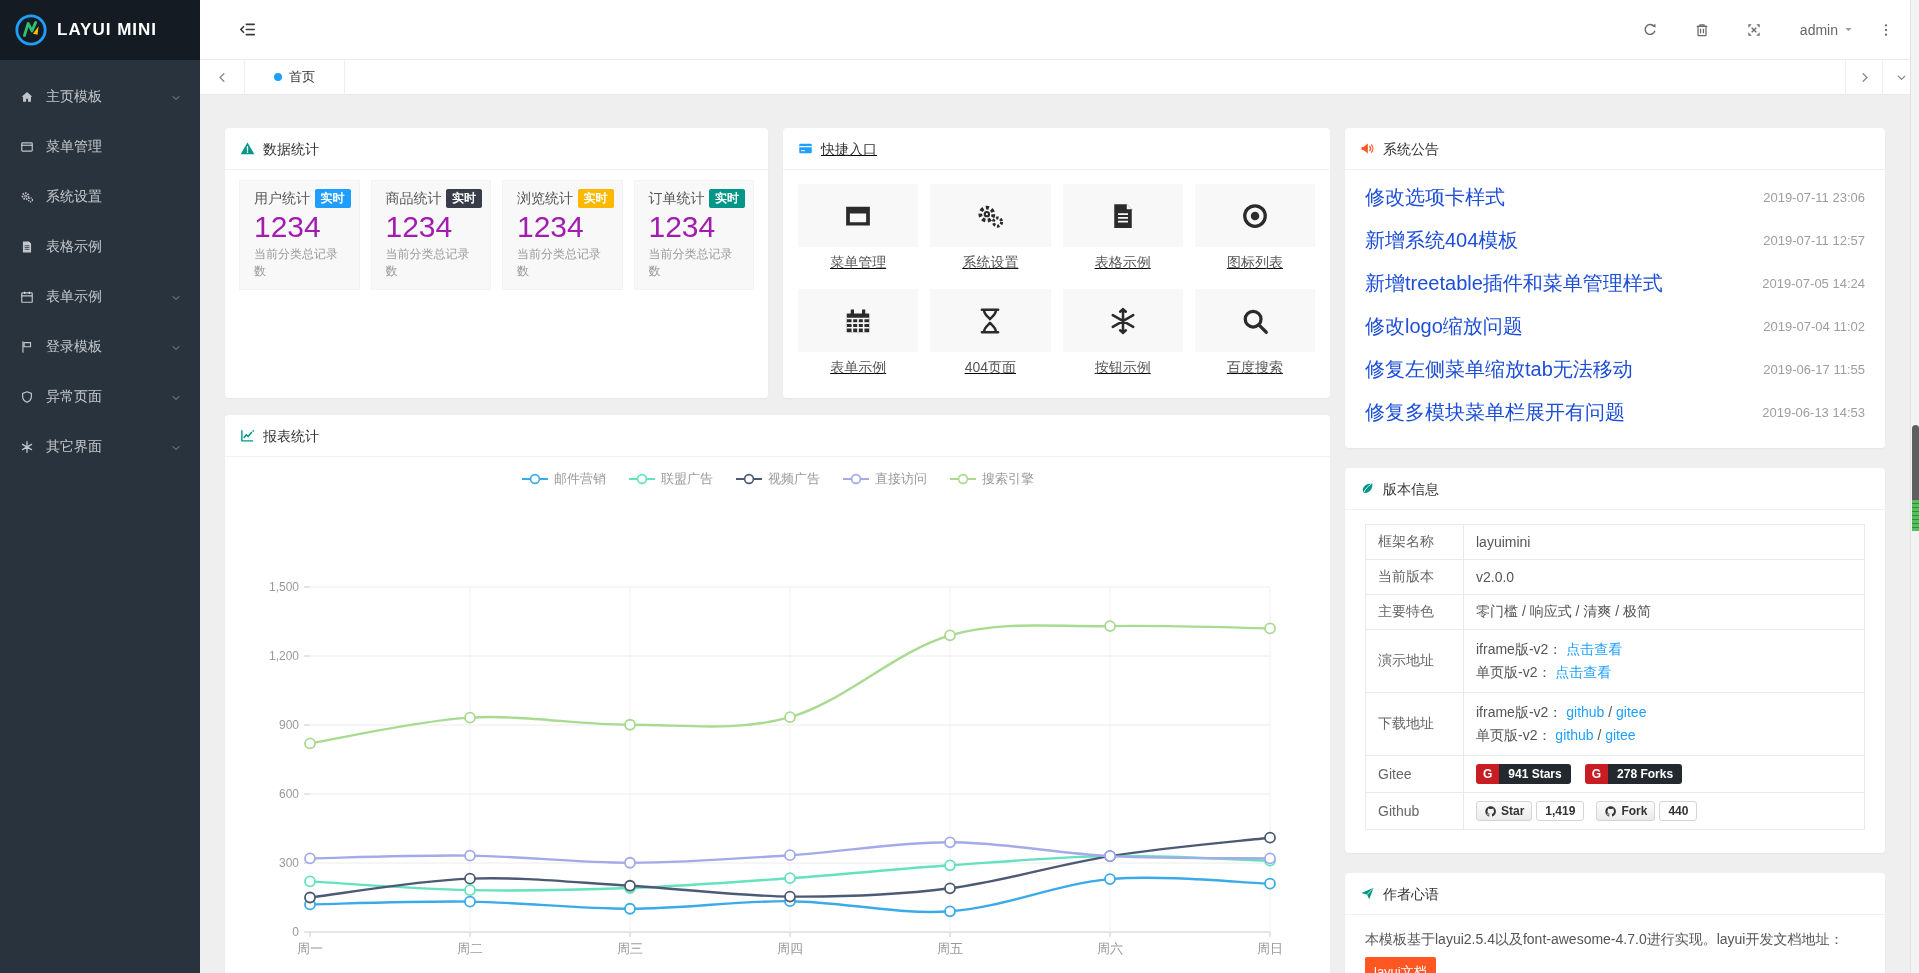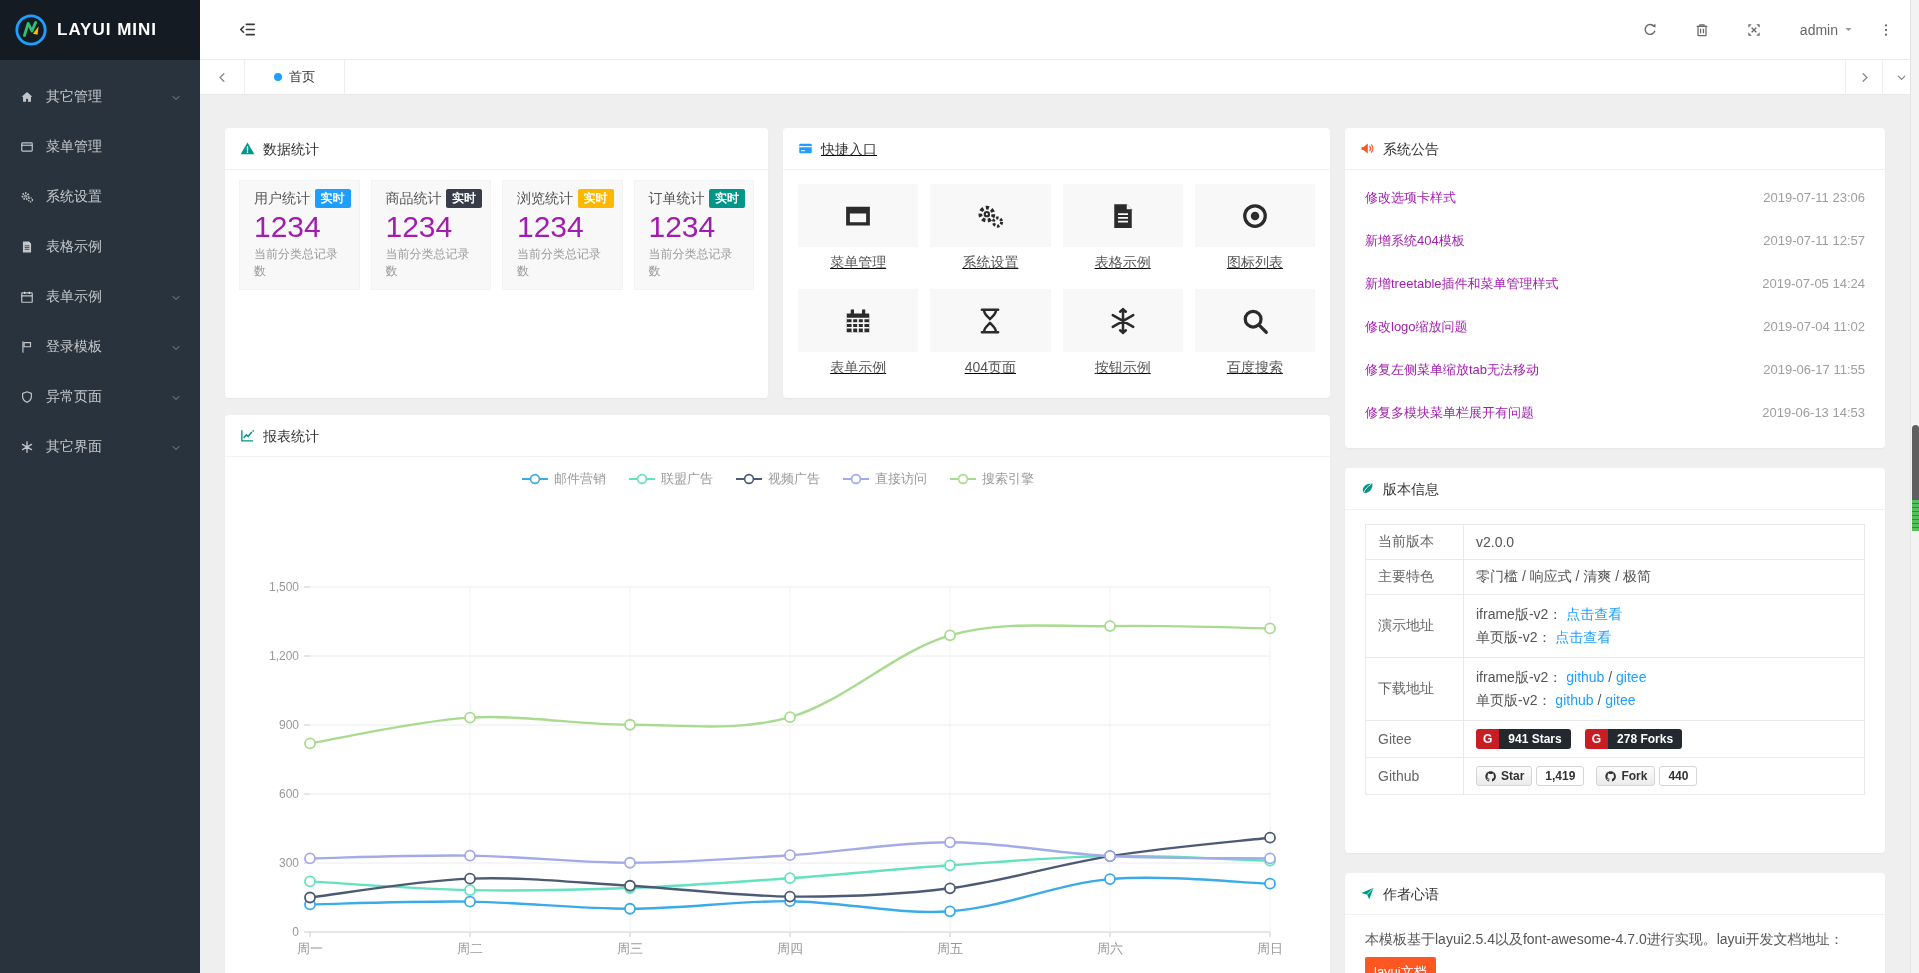--- a/index.html
+++ b/index.html
@@ -78,21 +78,21 @@
 
   
   .legend-row { display:flex; justify-content:center; gap:22px; margin-top:12px; height:20px; align-items:center; }
   .lg-item { display:inline-flex; align-items:center; gap:5px; font-size:13px; color:#9a9a9a; cursor:pointer; }
   #chart-wrap { padding:0 20px; }
   #chart-svg text { font-family:"Liberation Sans","DejaVu Sans",sans-serif; }
 
   
   .an-list { padding:6px 20px; }
   .an-item { height:43px; display:flex; align-items:center; justify-content:space-between; cursor:pointer; }
-  .an-text { font-size:13px; color:#a21caf; }
+  .an-text { font-size:20px; color:#1d4ed8; }
   .an-date { font-size:13px; color:#9e9e9e; }
 
   
   .v-wrap { padding:14px 20px; }
   table.vtable { width:100%; border-collapse:collapse; }
   .vtable td { border:1px solid #e9e9e9; font-size:14px; color:#555; padding:8px 12px; }
   .vtable td.vlabel { width:98px; color:#666; }
   .vline { line-height:23px; }
   a.vlink { color:#1e9fff; text-decoration:none; cursor:pointer; }
   .gitee-badge { display:inline-flex; margin-right:14px; font-size:12px; font-weight:bold; cursor:pointer; }
@@ -134,21 +134,21 @@
       </span>
       <span class="logo-text">LAYUI MINI</span>
     </div>
     <div class="menu" id="sidebar-menu">
   <div class="menu-item">
     <span class="icn">
             <svg viewBox="0 0 24 24">
               <path fill="currentColor" d="M12 3.6L2.8 11.4h2.4V20h5.2v-5h3.2v5h5.2v-8.6h2.4z"></path>
             </svg>
           </span>
-          <span class="mi-label">其它管理</span>
+          <span class="mi-label">主页模板</span>
     <span class="icn mi-chevron">
             <svg viewBox="0 0 24 24" fill="none" stroke="currentColor" stroke-width="2" stroke-linecap="round">
               <path d="M6 9l6 6 6-6"></path>
             </svg>
           </span>
   </div>
   <div class="menu-item">
     <span class="icn">
             <svg viewBox="0 0 24 24">
               <rect x="3" y="5" width="18" height="14" rx="1.5" fill="none" stroke="currentColor" stroke-width="2"></rect>
@@ -641,20 +641,24 @@
               <path fill="currentColor" d="M20 4C8.5 4 4.5 9.8 4.5 14.5c0 2.2.9 4 1.3 4.6 4.6.3 14.2-.9 14.2-15.1z"></path>
               <path d="M5.5 19.5C8 13 12.5 8.5 18 5" stroke="#fff" stroke-width="1.4" fill="none"></path>
             </svg>
         </span>
         <span>版本信息</span>
       </div>
       <div class="v-wrap">
           <table class="vtable" id="version-table">
             <tbody>
               <tr>
+                <td class="vlabel">框架名称</td>
+                <td><span>layuimini</span></td>
+              </tr>
+              <tr>
                 <td class="vlabel">当前版本</td>
                 <td><span>v2.0.0</span></td>
               </tr>
               <tr>
                 <td class="vlabel">主要特色</td>
                 <td><span>零门槛 / 响应式 / 清爽 / 极简</span></td>
               </tr>
               <tr>
                 <td class="vlabel">演示地址</td>
                 <td>

